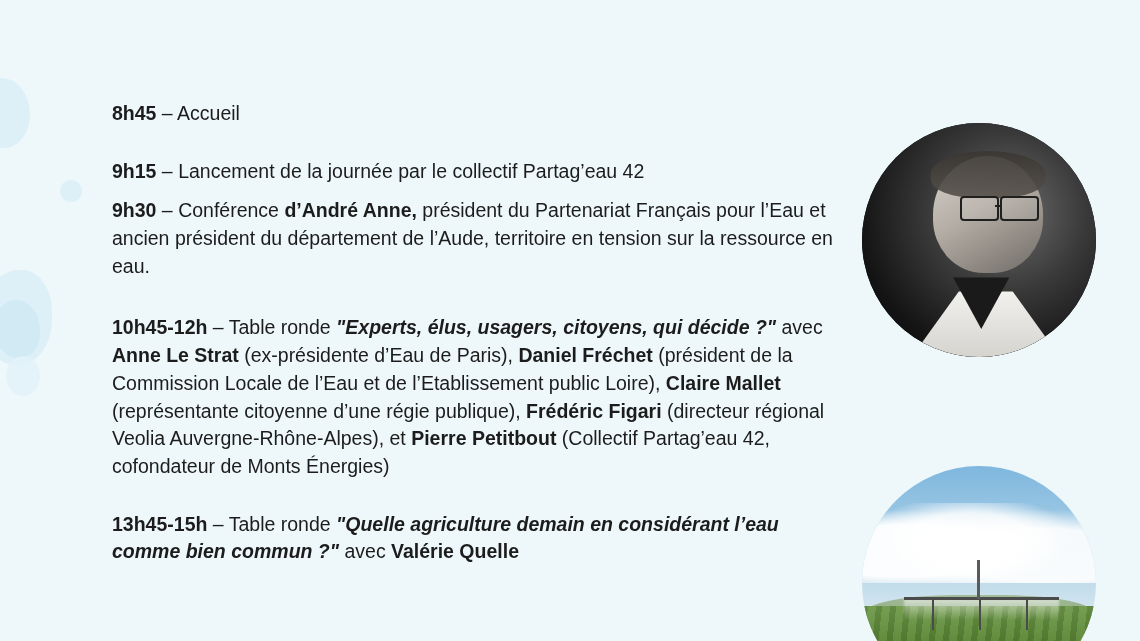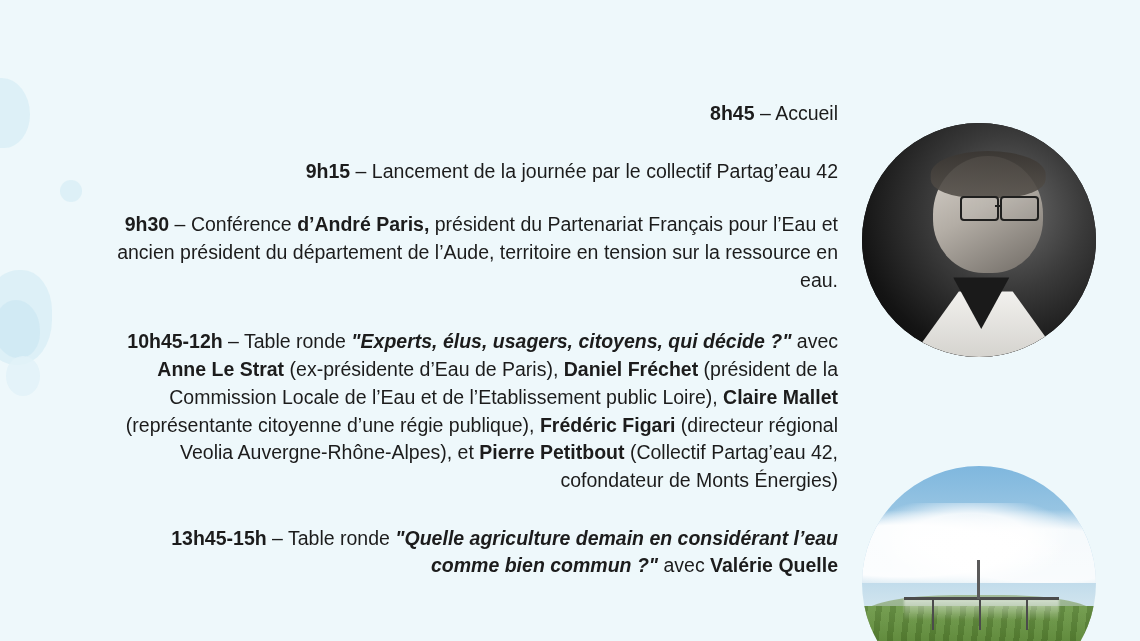--- a/index.html
+++ b/index.html
@@ -32,29 +32,29 @@
   .program {
     position: absolute;
     left: 112px;
     top: 100px;
     width: 726px;
     color: #1c1c1c;
     font-size: 19.5px;
     line-height: 1.42;
   }
 
-  .entry { margin-bottom: 24px; text-align: right; }
+  .entry { margin-bottom: 24px; }
   .entry:last-child { margin-bottom: 0; }
   .entry .time { font-weight: bold; }
   .entry b { font-weight: bold; }
   .entry i { font-style: italic; font-weight: bold; }
 
   
   .entry-accueil { margin-bottom: 30px; }
-  .entry-lancement { margin-bottom: 26px; }
+  .entry-lancement { margin-bottom: 12px; }
   .entry-conference { margin-bottom: 34px; }
   .entry-table1 { margin-bottom: 30px; }
 
   
   .photo-portrait {
     position: absolute;
     right: 44px;
     top: 123px;
     width: 234px;
     height: 234px;
@@ -211,21 +211,21 @@
 
   <div class="entry entry-accueil">
     <span class="time">8h45</span><span> – </span><span>Accueil</span>
   </div>
 
   <div class="entry entry-lancement">
     <span class="time">9h15</span><span> – </span><span>Lancement de la journée par le collectif Partag’eau 42</span>
   </div>
 
   <div class="entry entry-conference">
-    <span class="time">9h30</span><span> – </span><span>Conférence </span><b>d’André Paris,</b><span> président du Partenariat Français pour l’Eau et ancien président du département de l’Aude, territoire en tension sur la ressource en eau.</span>
+    <span class="time">9h30</span><span> – </span><span>Conférence </span><b>d’André Anne,</b><span> président du Partenariat Français pour l’Eau et ancien président du département de l’Aude, territoire en tension sur la ressource en eau.</span>
   </div>
 
   <div class="entry entry-table1">
     <span class="time">10h45-12h</span><span> – </span><span>Table ronde </span><i>"Experts, élus, usagers, citoyens, qui décide ?"</i><span> avec </span><b>Anne Le Strat</b><span> (ex-présidente d’Eau de Paris), </span><b>Daniel Fréchet</b><span> (président de la Commission Locale de l’Eau et de l’Etablissement public Loire), </span><b>Claire Mallet</b><span> (représentante citoyenne d’une régie publique), </span><b>Frédéric Figari</b><span> (directeur régional Veolia Auvergne-Rhône-Alpes), et </span><b>Pierre Petitbout</b><span> (Collectif Partag’eau 42, cofondateur de Monts Énergies)</span>
   </div>
 
   <div class="entry entry-table2">
     <span class="time">13h45-15h</span><span> – </span><span>Table ronde </span><i>"Quelle agriculture demain en considérant l’eau comme bien commun ?"</i><span> avec </span><b>Valérie Quelle</b>
   </div>
 

